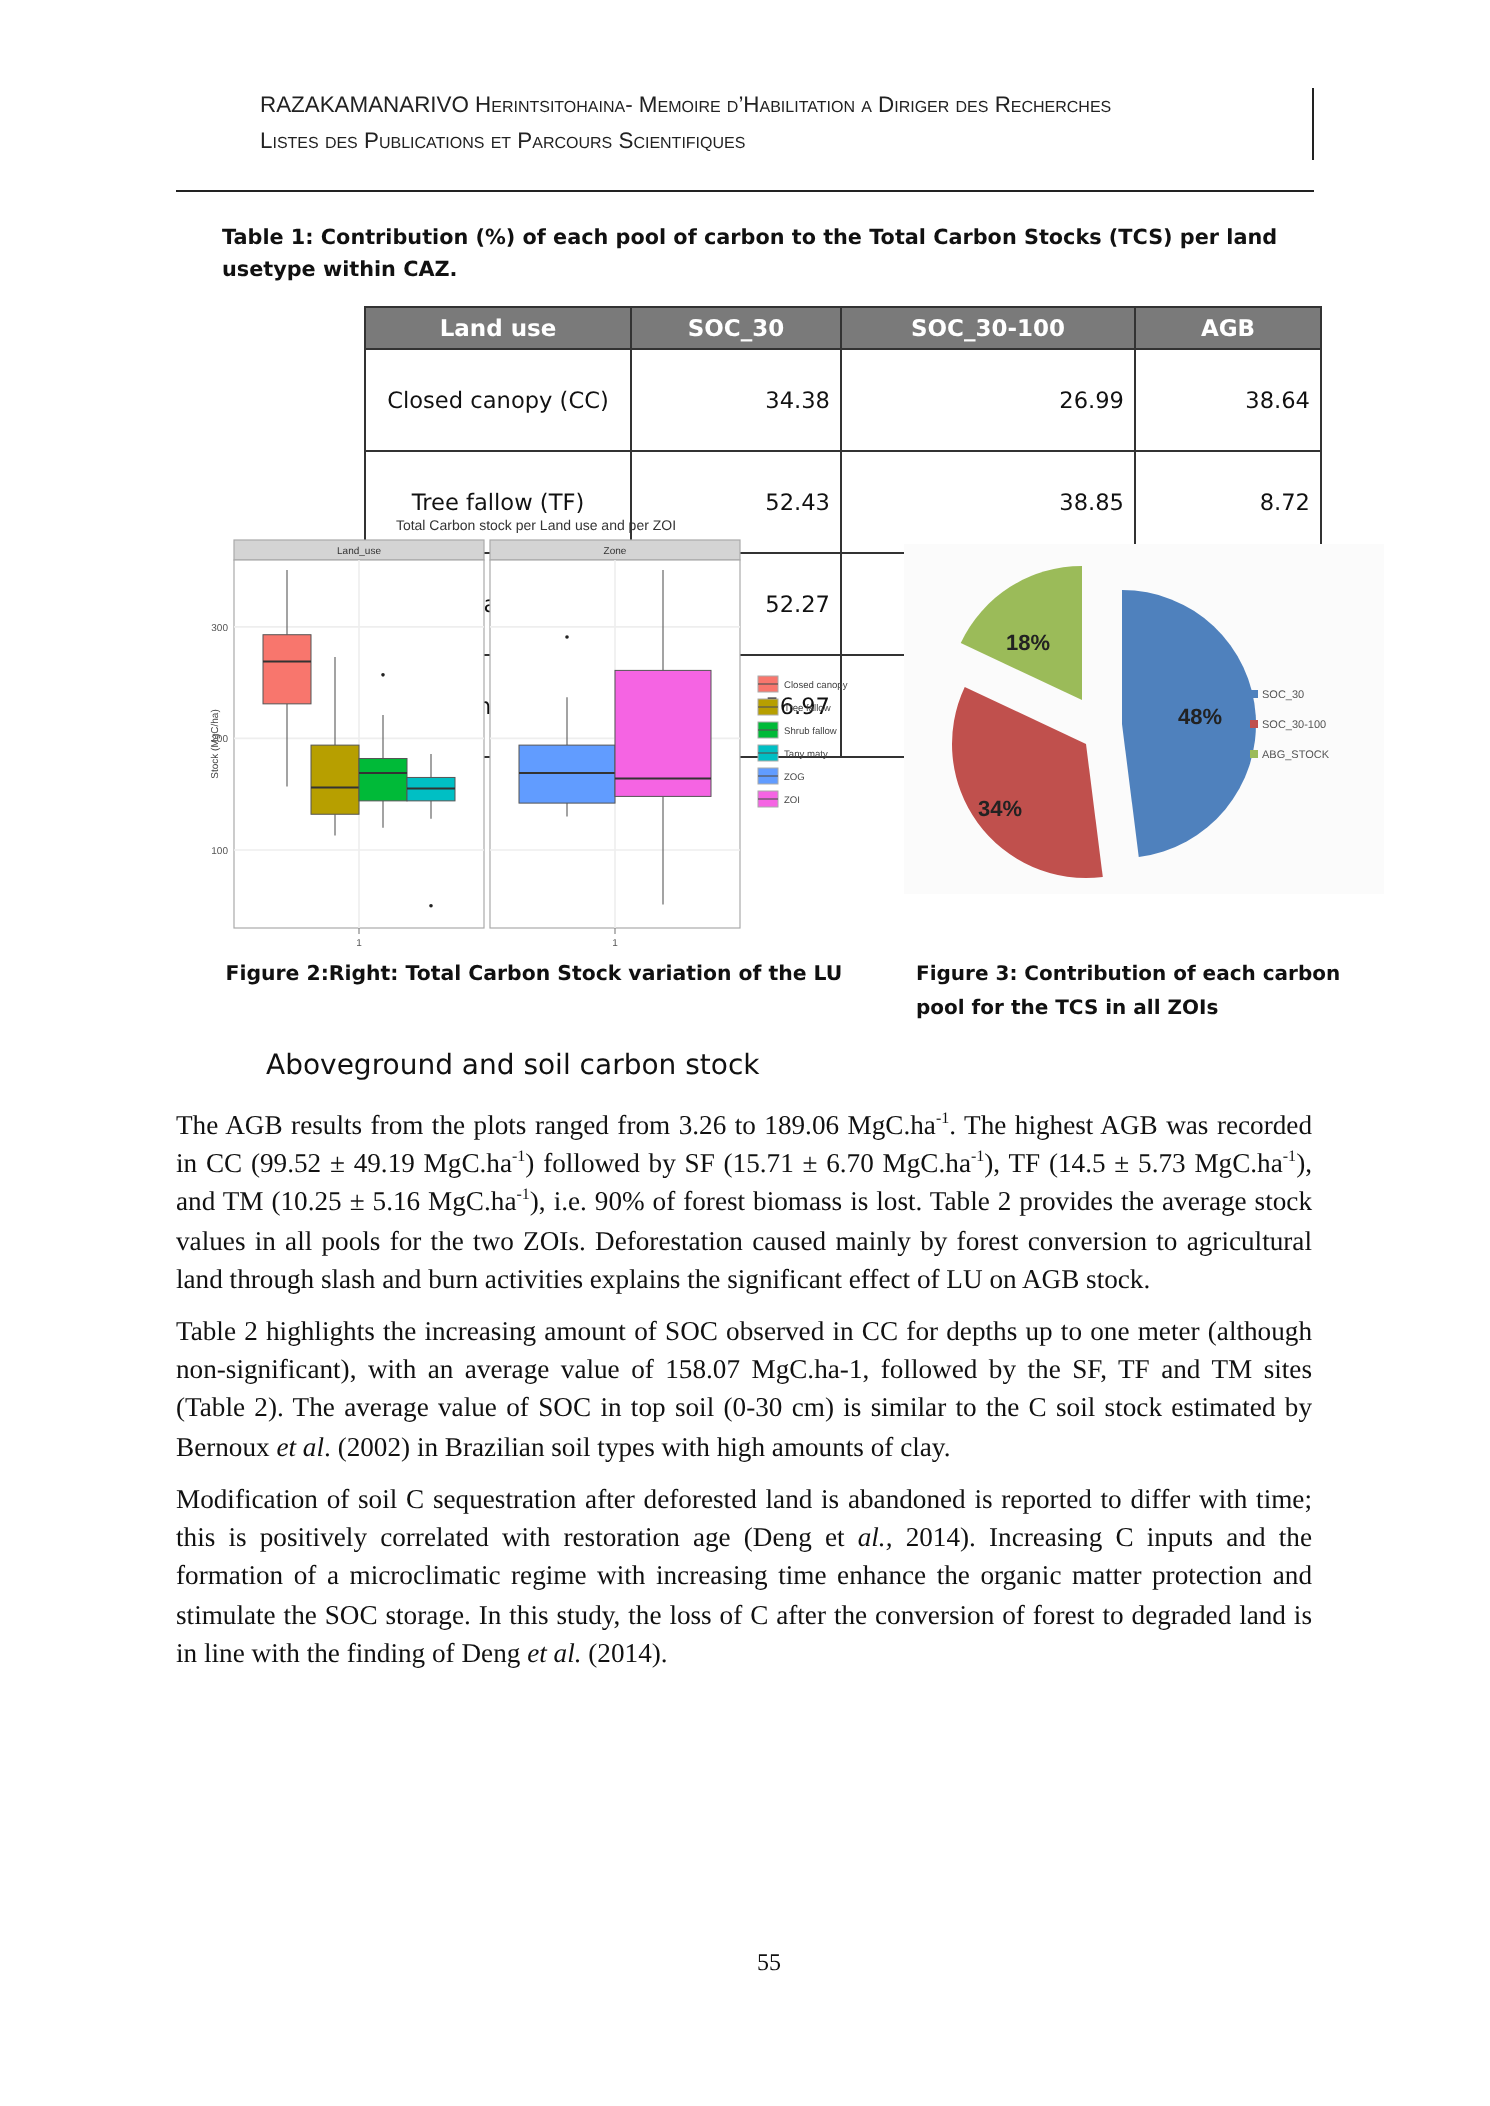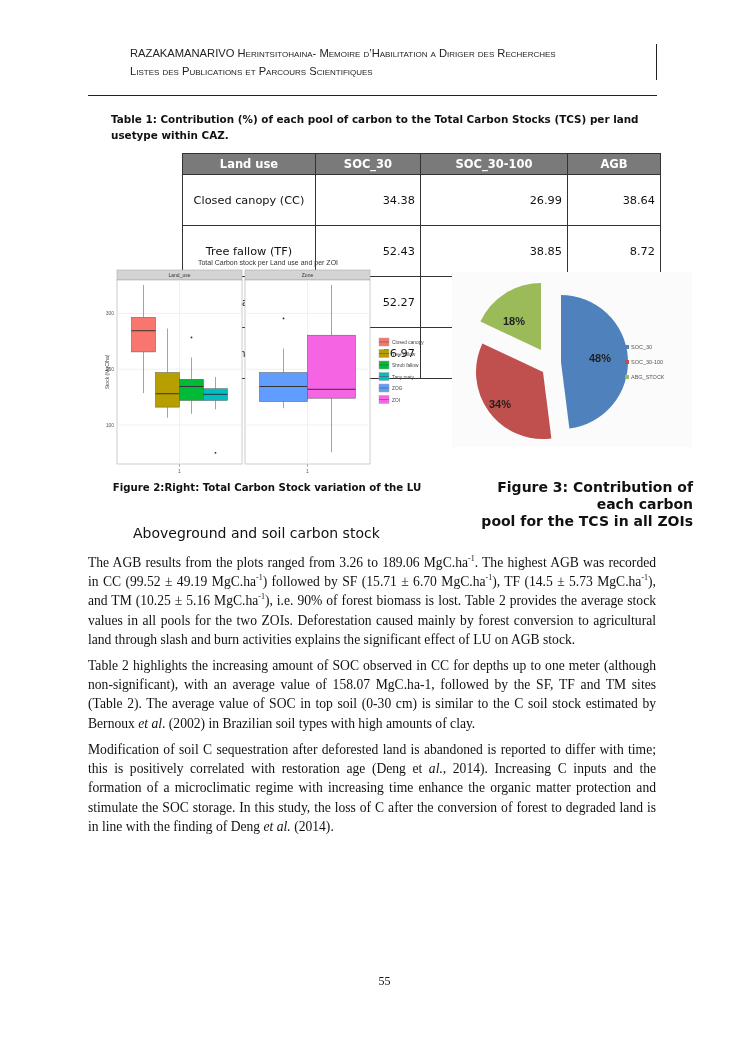--- a/index.html
+++ b/index.html
@@ -21,21 +21,21 @@
   table.t1 td.lu { text-align: center; width: 122px; }
   table.t1 td.num { text-align: right; }
   table.t1 .c1 { width: 64px; } table.t1 .c2 { width: 106px; } table.t1 .c3 { width: 52px; }
 
   
   .fig2 { position: absolute; left: 105px; top: 256px; }
   .fig3 { position: absolute; left: 452px; top: 272px; }
   svg text { font-family: "Liberation Sans", sans-serif; }
 
   .cap2 { position: absolute; left: 92px; top: 479px; width: 350px; text-align: center; font-family: "DejaVu Sans", sans-serif; font-weight: bold; font-size: 10.2px; line-height: 17px; }
-  .cap3 { position: absolute; left: 468px; top: 479px; width: 225px; text-align: right; font-family: "DejaVu Sans", sans-serif; font-weight: bold; font-size: 14px; line-height: 17px; }
+  .cap3 { position: absolute; left: 458px; top: 479px; width: 225px; text-align: left; font-family: "DejaVu Sans", sans-serif; font-weight: bold; font-size: 10px; line-height: 17px; }
   .sech { position: absolute; left: 133px; top: 525px; font-family: "DejaVu Sans", sans-serif; font-weight: normal; font-size: 14px; }
 
   .para { position: absolute; left: 88px; width: 568px; font-family: "Liberation Serif", serif; font-size: 13.6px; line-height: 19.2px; text-align: justify; }
   .p1 { top: 553px; } .p2 { top: 656px; } .p3 { top: 740px; }
   sup { font-size: 8px; line-height: 0; }
 
   .pgnum { position: absolute; left: 12px; width: 745px; top: 974px; text-align: center; font-family: Liberation Serif, serif; font-size: 12px; }
 </style>
 </head>
 <body>

